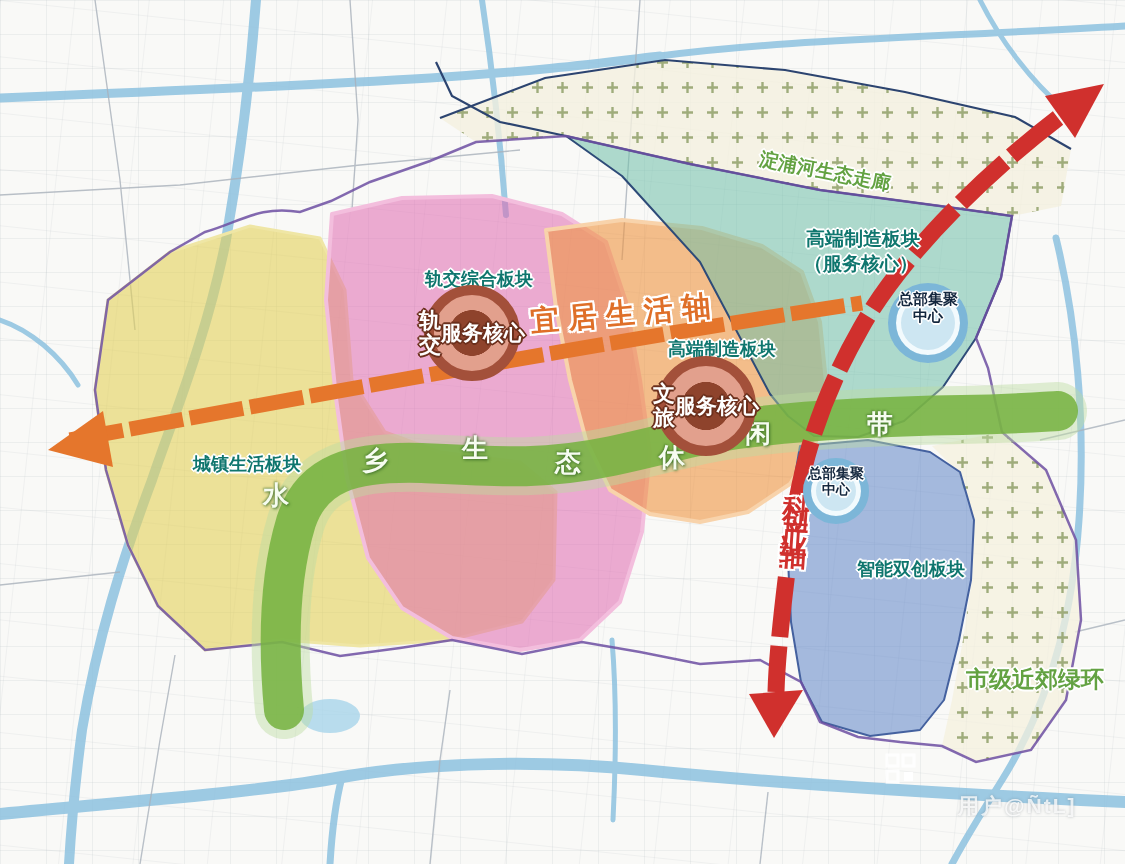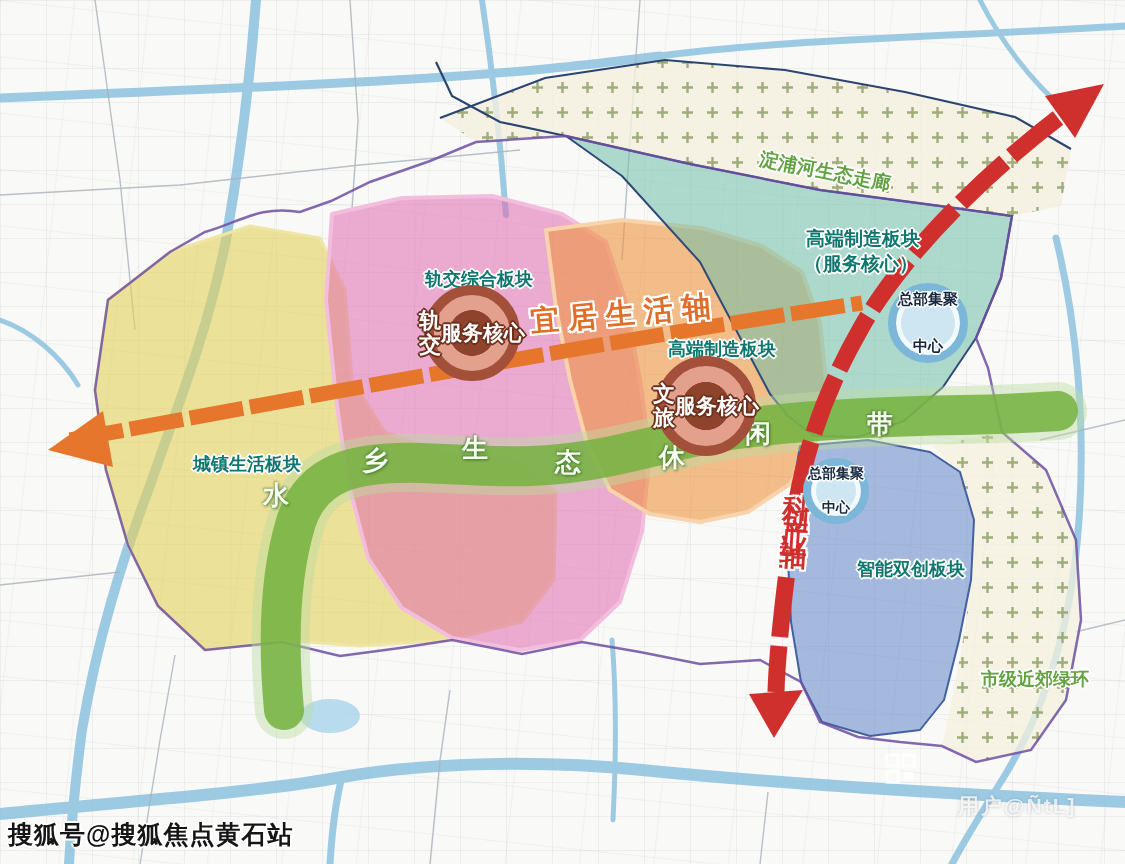--- a/index.html
+++ b/index.html
@@ -51,21 +51,21 @@
   .core-circle .l1{font-size:22px;}
   .core-circle .l2{font-size:21px;white-space:nowrap;}
   .core-circle span{
     text-shadow:-2px 0 0 #6b2f1c,2px 0 0 #6b2f1c,0 -2px 0 #6b2f1c,0 2px 0 #6b2f1c,
       -1px -1px 0 #6b2f1c,1px 1px 0 #6b2f1c,-1px 1px 0 #6b2f1c,1px -1px 0 #6b2f1c;
   }
   .center-circle{
     position:absolute;border-radius:50%;box-sizing:border-box;
     border:8px solid #7cb6d8;background:#cde6f2;
     box-shadow:inset 0 0 0 5px #f2fafd;
-    display:flex;flex-direction:column;align-items:center;justify-content:space-between;
+    display:flex;flex-direction:column;align-items:center;justify-content:flex-start;
     color:#14273e;font-weight:bold;text-align:center;line-height:1.12;
   }
   .center-circle span{
     white-space:nowrap;
     text-shadow:-1.5px 0 0 #fff,1.5px 0 0 #fff,0 -1.5px 0 #fff,0 1.5px 0 #fff,
       -1px -1px 0 #fff,1px 1px 0 #fff,-1px 1px 0 #fff,1px -1px 0 #fff;
   }
   .wm-sohu{
     position:absolute;left:8px;top:818px;font-size:25px;font-weight:bold;
     color:#151515;letter-spacing:1px;
@@ -170,21 +170,21 @@
       <polygon points="774,738 803,690 749,694" fill="#d0302d"></polygon>
     </g>
   </svg>
 
   <div class="label zone-label" style="left:449px;top:280px">轨交综合板块</div>
   <div class="label zone-label" style="left:692px;top:350px">高端制造板块</div>
   <div class="label zone-label big" style="left:833px;top:239px">高端制造板块</div>
   <div class="label zone-label big" style="left:831px;top:264px">（服务核心）</div>
   <div class="label zone-label" style="left:217px;top:465px">城镇生活板块</div>
   <div class="label zone-label" style="left:881px;top:570px">智能双创板块</div>
-  <div class="label green-label" style="left:1035px;top:680px;font-size:18px;font-weight:bold">市级近郊绿环</div>
+  <div class="label green-label" style="left:1035px;top:680px;font-size:23px;font-weight:bold">市级近郊绿环</div>
   <div class="label green-label" style="left:825px;top:172px;font-size:19px;font-weight:bold;transform:translate(-50%,-50%) rotate(11deg)">淀浦河生态走廊</div>
 
   <div class="label axis-livable" style="left:625px;top:314px">宜居生活轴</div>
   <div class="label axis-scitech" style="left:796px;top:502px">科创产业轴</div>
 
   <div class="label belt-char" style="left:276px;top:495px">水</div>
   <div class="label belt-char" style="left:375px;top:460px">乡</div>
   <div class="label belt-char" style="left:475px;top:448px">生</div>
   <div class="label belt-char" style="left:568px;top:462px">态</div>
   <div class="label belt-char" style="left:672px;top:457px">休</div>
@@ -204,21 +204,20 @@
   <div class="center-circle" style="left:888px;top:283px;width:80px;height:80px;font-size:15px">
     <span>总部集聚</span>
     <span>中心</span>
   </div>
 
   <div class="center-circle" style="left:803px;top:458px;width:66px;height:66px;font-size:14px">
     <span>总部集聚</span>
     <span>中心</span>
   </div>
 
-  <div class="wm-sohu">搜狐号@搜狐焦点黄石站</div>
 
   <div class="wm-qr">
     <svg width="32" height="32" viewBox="0 0 32 32">
       <g fill="none" stroke="#ffffff" stroke-width="3" opacity="0.92">
         <rect x="3" y="3" width="11" height="11"></rect>
         <rect x="19" y="3" width="11" height="11"></rect>
         <rect x="3" y="19" width="11" height="11"></rect>
       </g>
       <rect x="20" y="20" width="9" height="9" fill="#ffffff" opacity="0.92"></rect>
     </svg>

